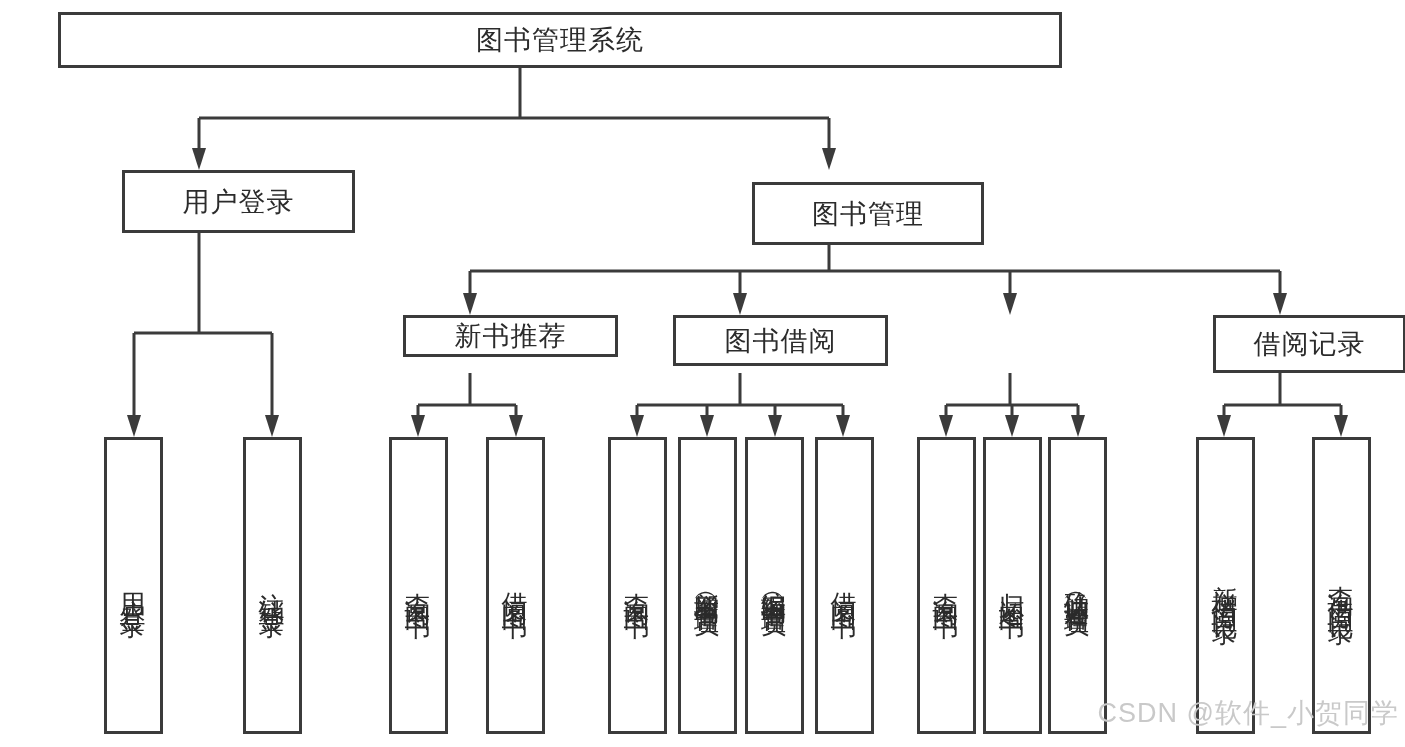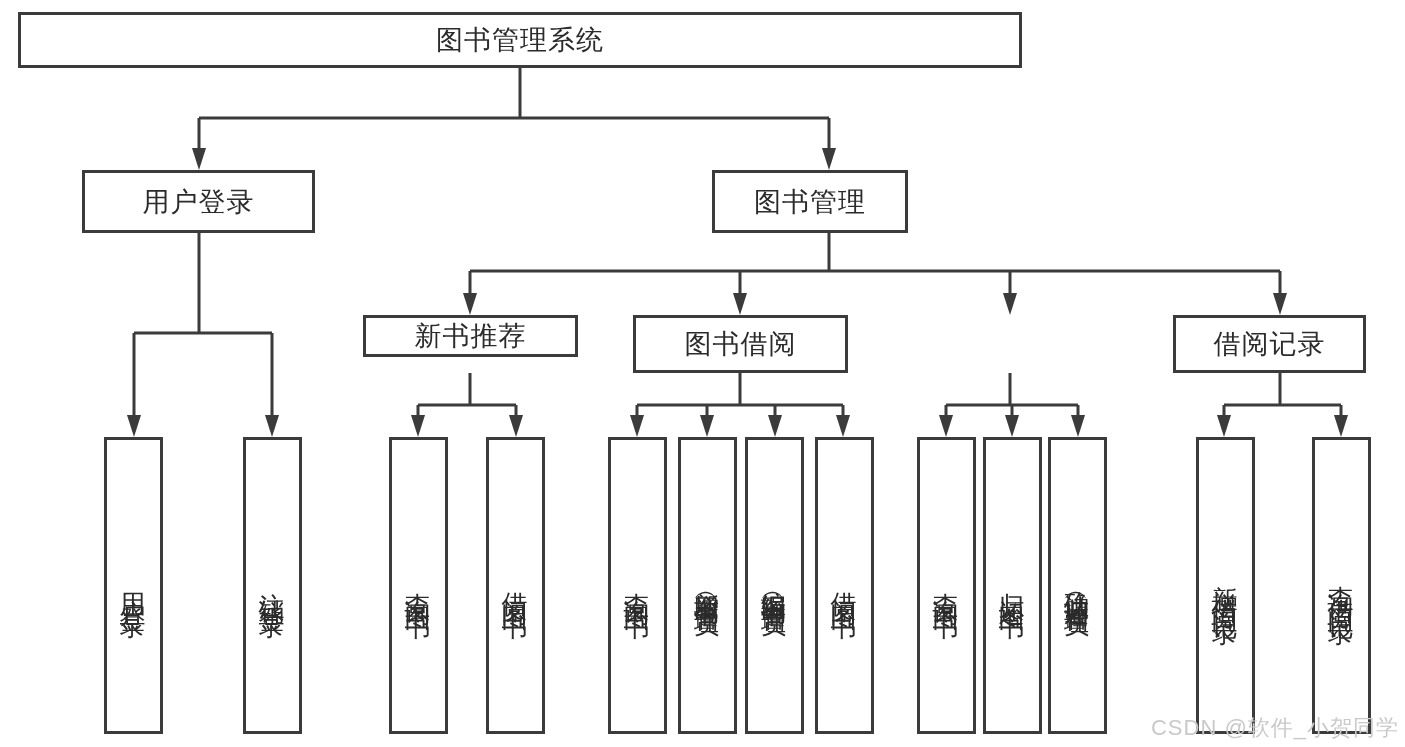--- a/index.html
+++ b/index.html
@@ -17,21 +17,21 @@
     overflow:hidden;
   }
   .connectors{position:absolute;left:0;top:0;z-index:1;}
   .cline{stroke:var(--line);stroke-width:3;fill:none;}
   .carrow{fill:var(--line);stroke:none;}
   .hbox{
     position:absolute;z-index:2;
     box-sizing:border-box;
     border:3px solid var(--line);
     background:#fff;
-    display:flex;align-items:center;justify-content:center;
+    display:flex;align-items:center;justify-content:center;margin-left:40px;
   }
   .hlabel{
     font-size:27px;color:var(--text);
     letter-spacing:1px;white-space:nowrap;
   }
   .vbox{
     position:absolute;z-index:2;top:437px;width:59px;height:297px;
     box-sizing:border-box;
     border:3px solid var(--line);
     background:#fff;
@@ -43,22 +43,22 @@
     font-size:26px;color:var(--text);
     letter-spacing:7px;
     white-space:nowrap;
   }
   .vtext.long{
     font-size:25px;
     letter-spacing:3px;
   }
   .watermark{
     position:absolute;z-index:5;
-    right:6px;bottom:4px;
-    font-size:22px;
+    right:6px;bottom:16px;
+    font-size:27px;
     color:var(--watermark);
     letter-spacing:1px;
     white-space:nowrap;
   }
 </style>
 </head>
 <body>
 
 <div class="canvas">
 
@@ -98,28 +98,28 @@
     <polygon class="carrow" points="1341,437 1334,415 1348,415"></polygon>
   </svg>
 
   <div class="hbox" style="left:18px;top:12px;width:1004px;height:56px">
     <span class="hlabel">图书管理系统</span>
   </div>
 
   <div class="hbox" style="left:82px;top:170px;width:233px;height:63px">
     <span class="hlabel">用户登录</span>
   </div>
-  <div class="hbox" style="left:712px;top:170px;width:196px;height:63px">
+  <div class="hbox" style="left:712px;top:182px;width:232px;height:63px">
     <span class="hlabel">图书管理</span>
   </div>
 
   <div class="hbox" style="left:363px;top:315px;width:215px;height:42px">
     <span class="hlabel">新书推荐</span>
   </div>
-  <div class="hbox" style="left:633px;top:315px;width:215px;height:58px">
+  <div class="hbox" style="left:633px;top:315px;width:215px;height:51px">
     <span class="hlabel">图书借阅</span>
   </div>
   <div class="hbox" style="left:1173px;top:315px;width:193px;height:58px">
     <span class="hlabel">借阅记录</span>
   </div>
 
   <div class="vbox" style="left:104px">
     <span class="vtext">用户登录</span>
   </div>
   <div class="vbox" style="left:243px">

